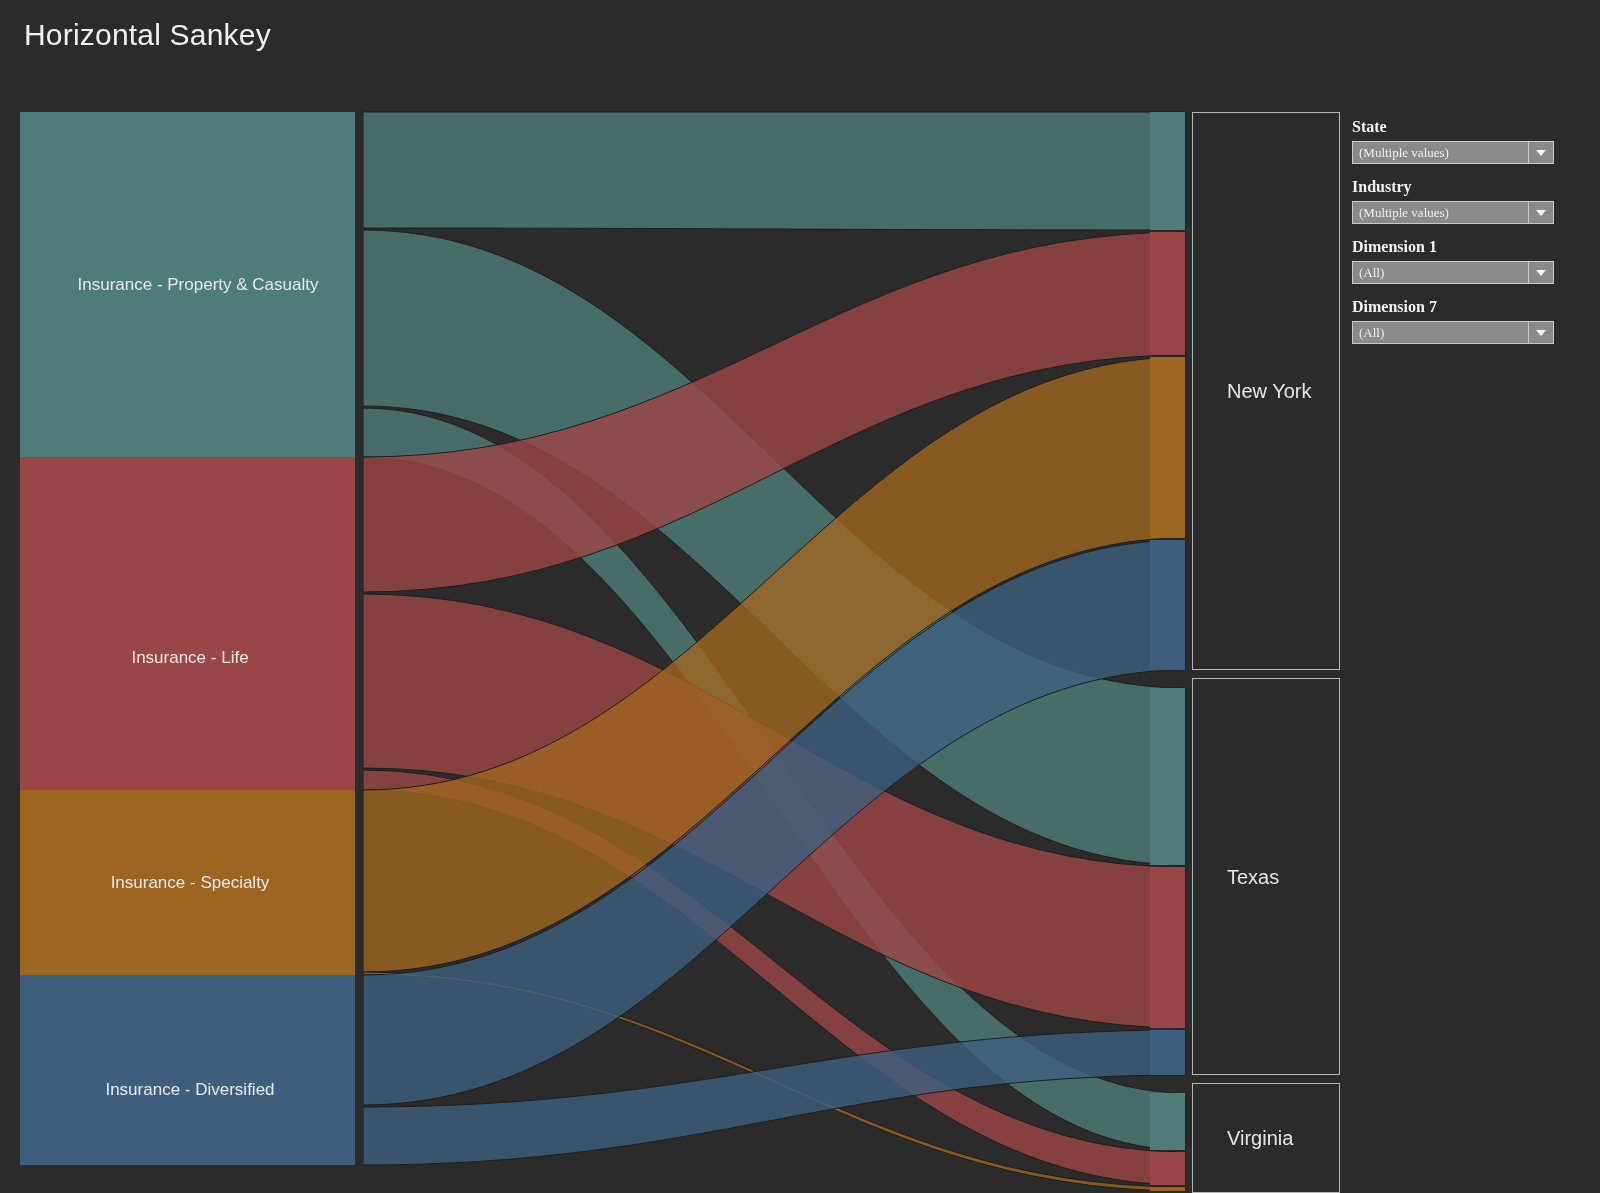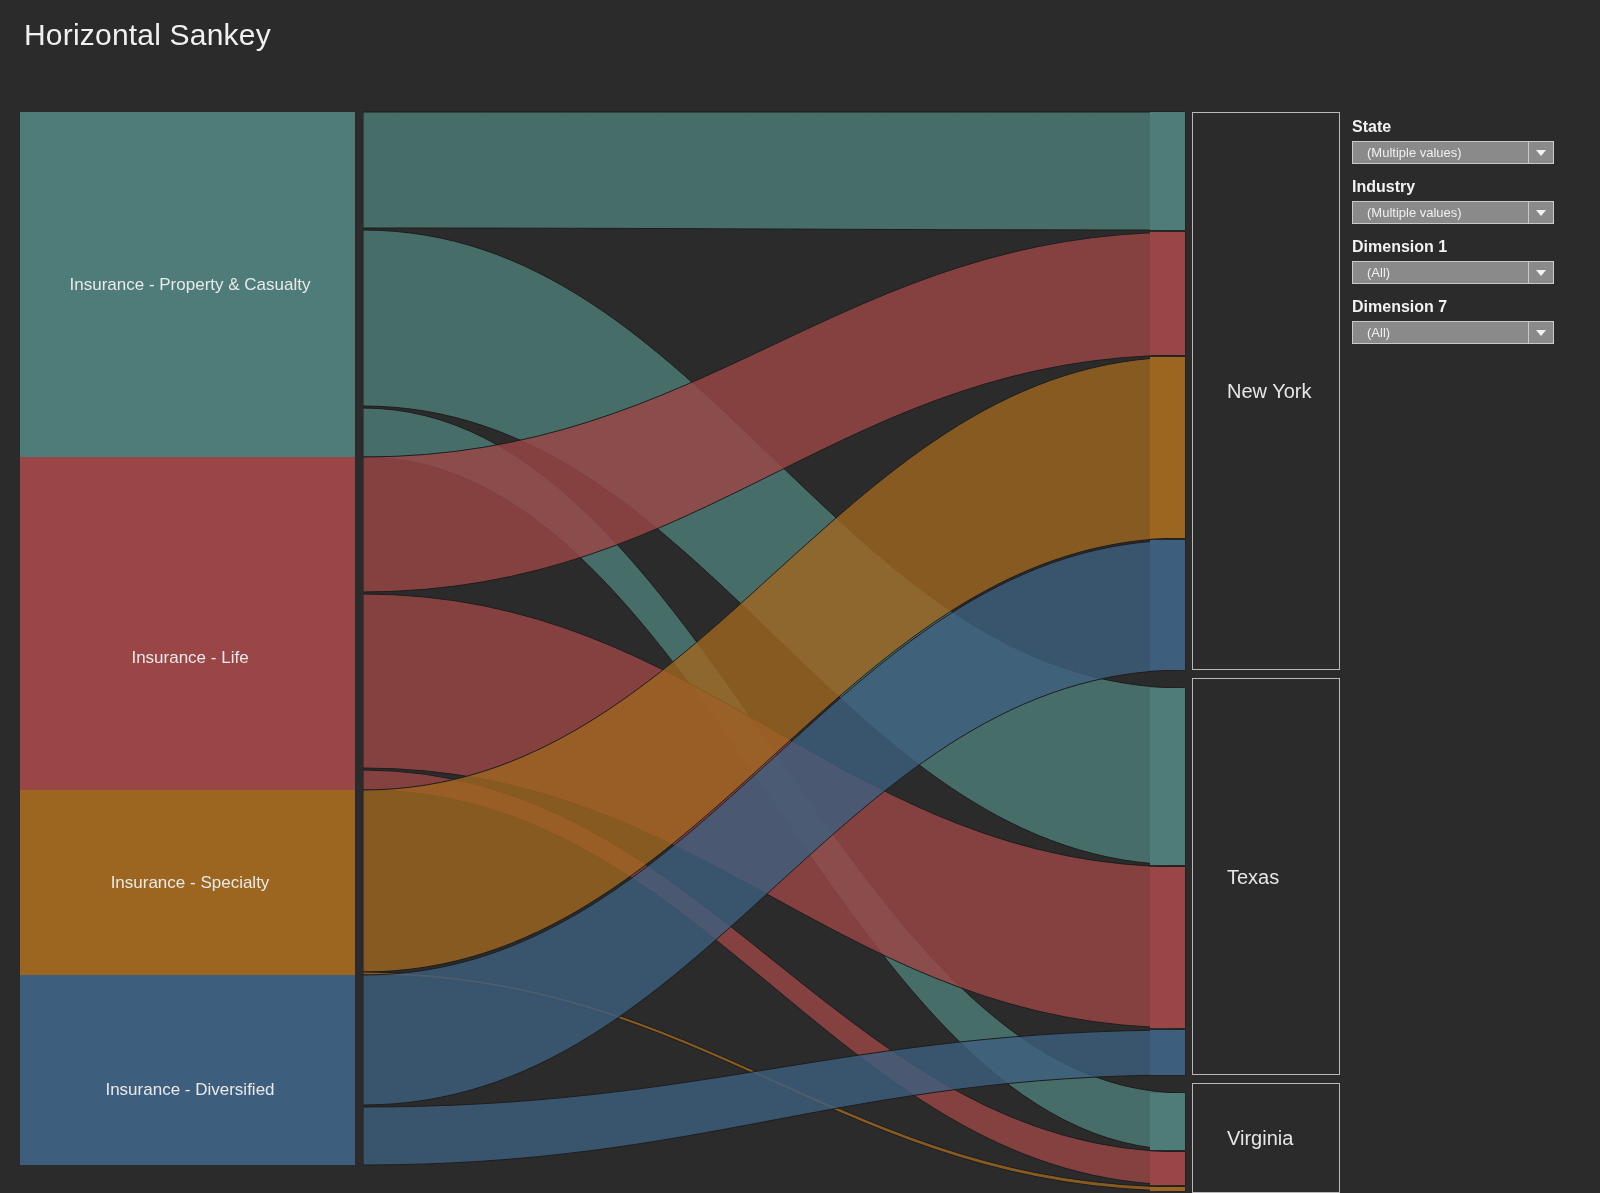--- a/index.html
+++ b/index.html
@@ -62,42 +62,42 @@
     white-space: nowrap;
     margin-left: 20px;
   }
 
   #filters {
     position: absolute;
     left: 1352px;
     top: 118px;
     width: 215px;
   }
-  .filter-group { margin-bottom: 14px; }
+  .filter-group { margin-bottom: 14px; font-family: Liberation Serif, serif; }
   .filter-title {
     font-size: 16px;
     font-weight: bold;
     color: #f2f2f2;
     margin-bottom: 5px;
   }
   .filter-control {
     display: flex;
     width: 202px;
     height: 23px;
     border: 1px solid #c9c9c9;
     box-sizing: border-box;
     background: #8a8a8a;
   }
   .filter-value {
     flex: 1;
     background: #8a8a8a;
     color: #f0f0f0;
     font-size: 13px;
     line-height: 21px;
-    padding-left: 14px;
+    padding-left: 6px;
     overflow: hidden;
     white-space: nowrap;
   }
   .filter-arrow {
     width: 24px;
     background: #8a8a8a;
     border-left: 1px solid #c9c9c9;
     display: flex;
     align-items: center;
     justify-content: center;
@@ -148,21 +148,21 @@
         <rect x="1150" y="1152" width="35" height="33" fill="#9a4646"></rect>
         <rect x="1150" y="1187" width="35" height="4" fill="#9c6520"></rect>
       </g>
     <g id="label-boxes">
         <rect x="1192.5" y="112.5" width="147" height="557" fill="none" stroke="#b8b8b8" stroke-width="1"></rect>
         <rect x="1192.5" y="678.5" width="147" height="396" fill="none" stroke="#b8b8b8" stroke-width="1"></rect>
         <rect x="1192.5" y="1083.5" width="147" height="109" fill="none" stroke="#b8b8b8" stroke-width="1"></rect>
       </g>
   </svg>
   <div id="src-labels">
-      <div class="node-label left" style="top: 284.5px;">Insurance - Property &amp; Casualty</div>
+      <div class="node-label left" style="top: 284.5px; padding-left: 8px;">Insurance - Property &amp; Casualty</div>
       <div class="node-label left" style="top: 623.5px; margin-top: 34px;">Insurance - Life</div>
       <div class="node-label left" style="top: 882.5px;">Insurance - Specialty</div>
       <div class="node-label left" style="top: 1054px; margin-top: 36px;">Insurance - Diversified</div>
     </div>
   <div id="tgt-labels">
       <div class="target-label" style="top: 391px;">New York</div>
       <div class="target-label" style="top: 876.5px;">Texas</div>
       <div class="target-label" style="top: 1138px;">Virginia</div>
     </div>
 </div>

